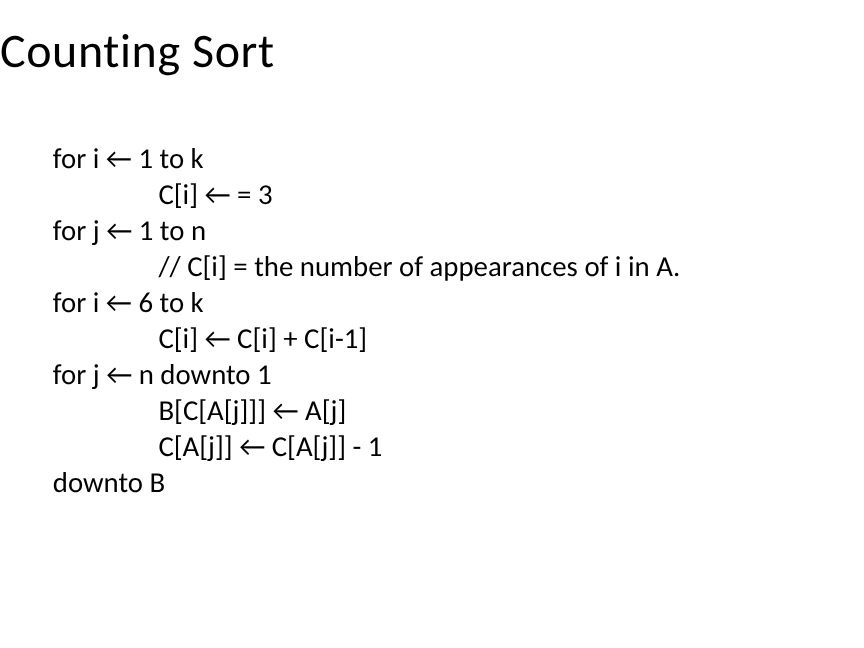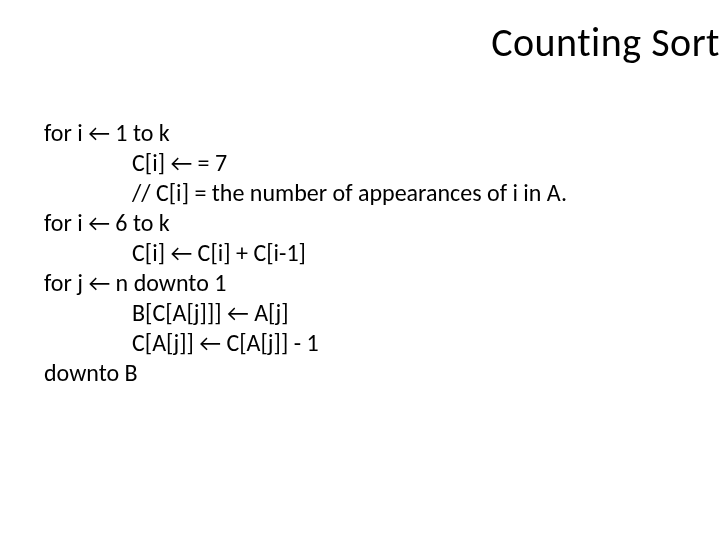--- a/index.html
+++ b/index.html
@@ -15,21 +15,21 @@
     width: 720px;
     height: 540px;
     position: relative;
     box-sizing: border-box;
   }
   .title {
     position: absolute;
     top: 18px;
     left: 0;
     width: 720px;
-    text-align: right;
+    text-align: left;
     font-size: 40px;
     font-weight: 400;
     letter-spacing: 0.5px;
   }
   .body {
     position: absolute;
     top: 118px;
     left: 44px;
     right: 44px;
     font-size: 24px;
@@ -42,21 +42,22 @@
     padding-left: 88px;
   }
 </style>
 </head>
 <body>
 
 <div class="slide">
   <div class="title">Counting Sort</div>
   <div class="body">
     <div class="line">for i ← 1 to k</div>
-    <div class="line indent">C[i] ← = 7</div>
+    <div class="line indent">C[i] ← = 3</div>
+    <div class="line">for j ← 1 to n</div>
     <div class="line indent">// C[i] = the number of appearances of i in A.</div>
     <div class="line">for i ← 6 to k</div>
     <div class="line indent">C[i] ← C[i] + C[i-1]</div>
     <div class="line">for j ← n downto 1</div>
     <div class="line indent">B[C[A[j]]] ← A[j]</div>
     <div class="line indent">C[A[j]] ← C[A[j]] - 1</div>
     <div class="line">downto B</div>
   </div>
 </div>
 

